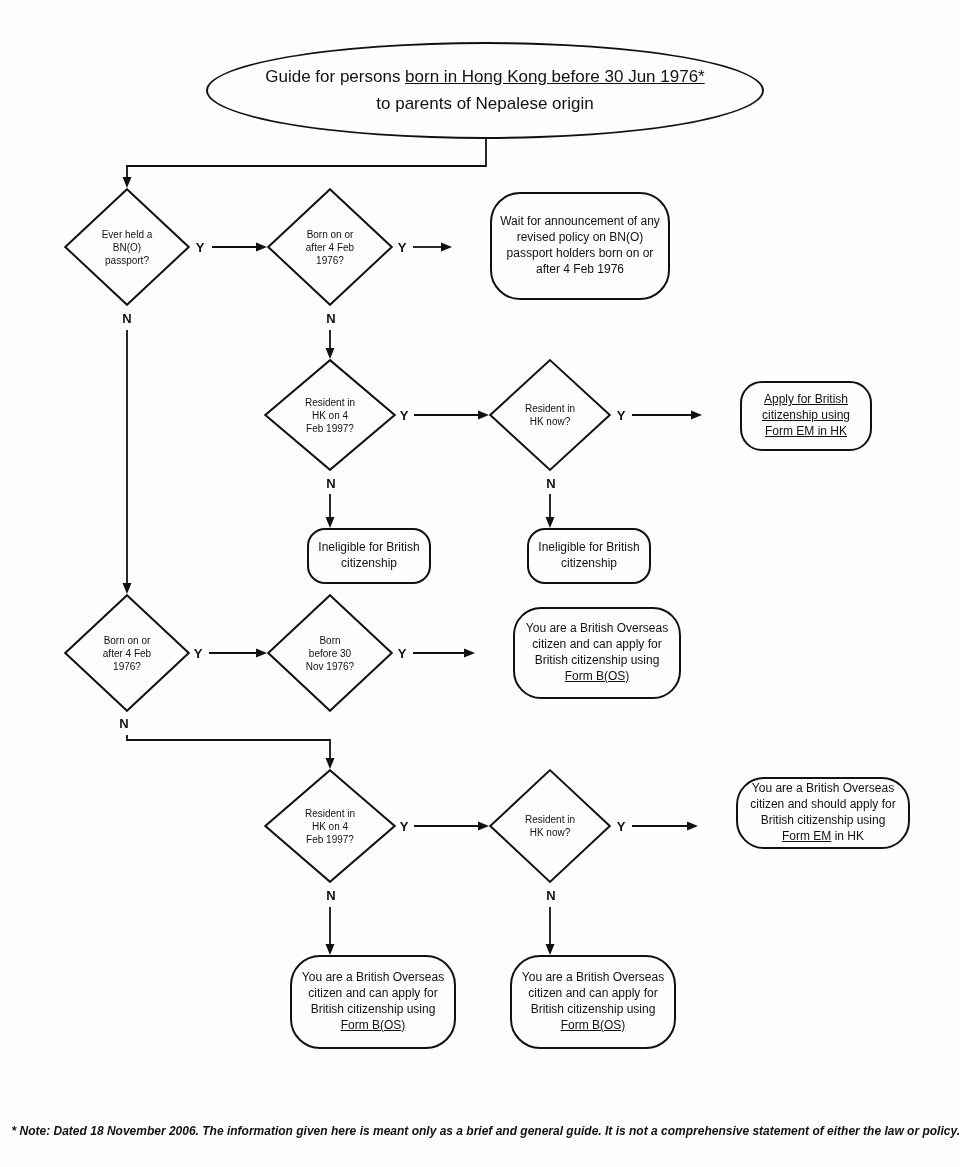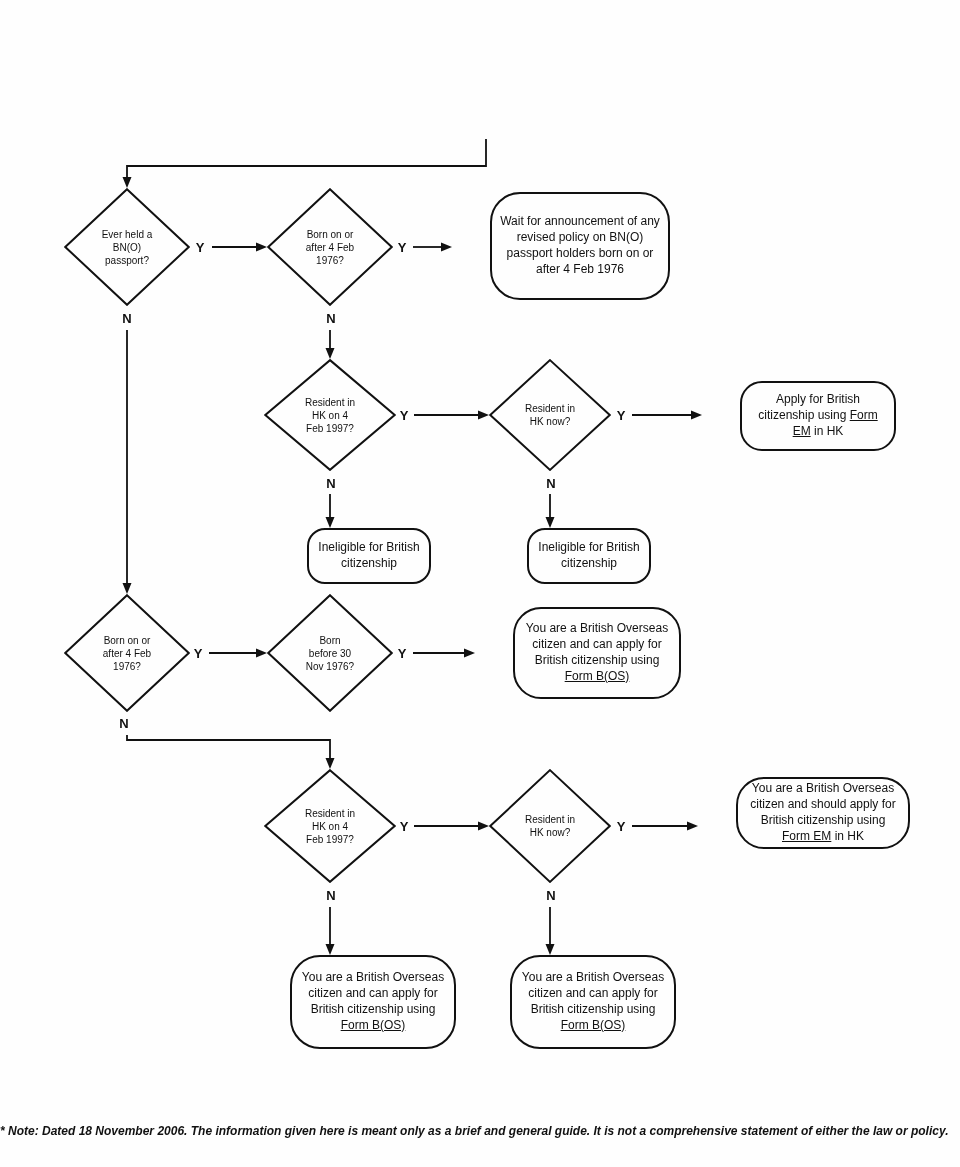--- a/index.html
+++ b/index.html
@@ -31,21 +31,21 @@
     text-align:center;font-size:10px;line-height:1.3;white-space:pre-line;
   }
   .prelines{white-space:pre-line;padding:0 6px;}
   .yn{
     position:absolute;transform:translate(-50%,-50%);
     font-size:13px;font-weight:bold;
   }
   .ulink{text-decoration:underline;}
   .title-u{text-decoration:underline;}
   #footnote{
-    position:absolute;left:0;top:1124px;width:960px;text-align:left;
+    position:absolute;left:0;top:1124px;width:960px;text-align:right;
     font-size:12px;font-style:italic;font-weight:bold;white-space:nowrap;
   }
   .boxtext{padding:2px 7px;}
 </style>
 </head>
 <body>
 
 <div id="canvas">
 
   <svg id="connectors">
@@ -91,20 +91,26 @@
     <path d="M330,907 L330,944"></path>
     <polygon points="325.5,944 334.5,944 330,955"></polygon>
 
     <path d="M632,826 L687,826"></path>
     <polygon points="687,821.5 687,830.5 698,826"></polygon>
 
     <path d="M550,907 L550,944"></path>
     <polygon points="545.5,944 554.5,944 550,955"></polygon>
   </svg>
 
+  <div class="node ellipse" style="left:206px;top:42px;width:558px;height:97px;">
+    <div>
+      <span>Guide for persons </span><span class="title-u">born in Hong Kong before 30 Jun 1976*</span>
+    </div>
+    <div>to parents of Nepalese origin</div>
+  </div>
 
   <div class="diamond" style="left:64px;top:188px;width:126px;height:118px;">
     <svg viewBox="0 0 100 100" preserveAspectRatio="none">
       <polygon points="50,1 99,50 50,99 1,50" fill="#fefefe" stroke="#111" stroke-width="2" vector-effect="non-scaling-stroke"></polygon>
     </svg>
     <div class="dtext">Ever held a
 BN(O)
 passport?</div>
   </div>
 
@@ -134,21 +140,21 @@
   </div>
 
   <div class="diamond" style="left:489px;top:359px;width:122px;height:112px;">
     <svg viewBox="0 0 100 100" preserveAspectRatio="none">
       <polygon points="50,1 99,50 50,99 1,50" fill="#fefefe" stroke="#111" stroke-width="2" vector-effect="non-scaling-stroke"></polygon>
     </svg>
     <div class="dtext">Resident in
 HK now?</div>
   </div>
 
-  <div class="node rounded" style="left:702px;top:381px;width:156px;height:70px;border-radius:22px;">
+  <div class="node rounded" style="left:702px;top:381px;width:132px;height:70px;border-radius:22px;text-decoration:underline;">
     <div class="boxtext">
       <span>Apply for British citizenship using </span><span class="ulink">Form EM</span><span> in HK</span>
     </div>
   </div>
 
   <div class="node rounded" style="left:269px;top:528px;width:124px;height:56px;border-radius:18px;">
     <div class="boxtext">Ineligible for British citizenship</div>
   </div>
   <div class="node rounded" style="left:489px;top:528px;width:124px;height:56px;border-radius:18px;">
     <div class="boxtext">Ineligible for British citizenship</div>

